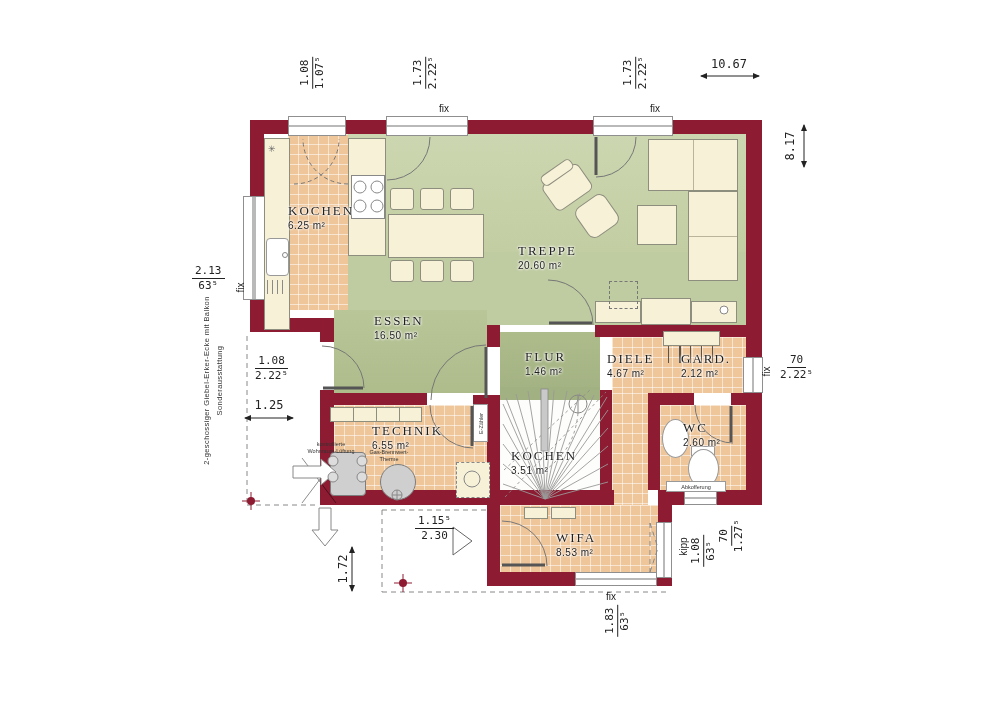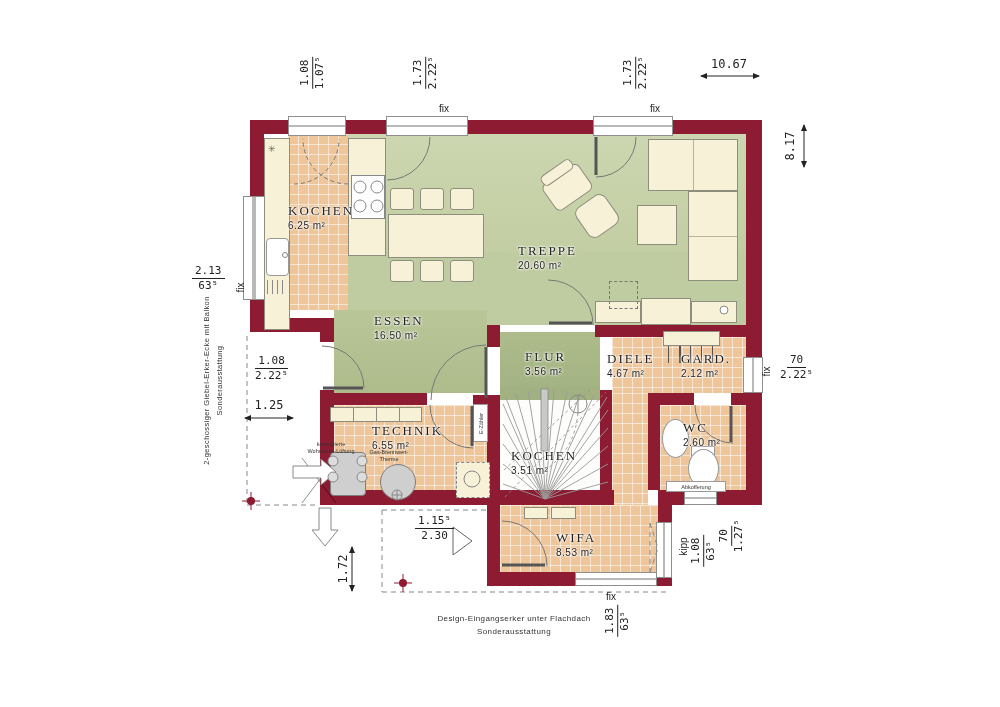--- a/index.html
+++ b/index.html
@@ -276,21 +276,21 @@
   <div class="rl" style="left:374px;top:313px">
     <span class="nm">ESSEN</span>
     <span class="ar">16.50 m²</span>
   </div>
   <div class="rl" style="left:518px;top:243px">
     <span class="nm">TREPPE</span>
     <span class="ar">20.60 m²</span>
   </div>
   <div class="rl" style="left:525px;top:349px">
     <span class="nm">FLUR</span>
-    <span class="ar">3.56 m²</span>
+    <span class="ar">1.46 m²</span>
   </div>
   <div class="rl" style="left:607px;top:351px">
     <span class="nm">DIELE</span>
     <span class="ar">4.67 m²</span>
   </div>
   <div class="rl" style="left:681px;top:351px">
     <span class="nm">GARD.</span>
     <span class="ar">2.12 m²</span>
   </div>
   <div class="rl" style="left:372px;top:423px">
@@ -367,18 +367,14 @@
   <div class="glz" style="left:594px;top:591px;width:34px">fix</div>
   <div class="frac rot" style="left:600px;top:606px;width:36px">
     <span class="fn">1.83</span>
     <span class="fd">63⁵</span>
   </div>
 
   <div class="sidenote">
     <div>2-geschossiger Giebel-Erker-Ecke mit Balkon</div>
     <div>Sonderausstattung</div>
   </div>
-  <div class="note" style="left:428px;top:613px;width:172px">
-    <div>Design-Eingangserker unter Flachdach</div>
-    <div>Sonderausstattung</div>
-  </div>
 
 </div>
 
 </body></html>

